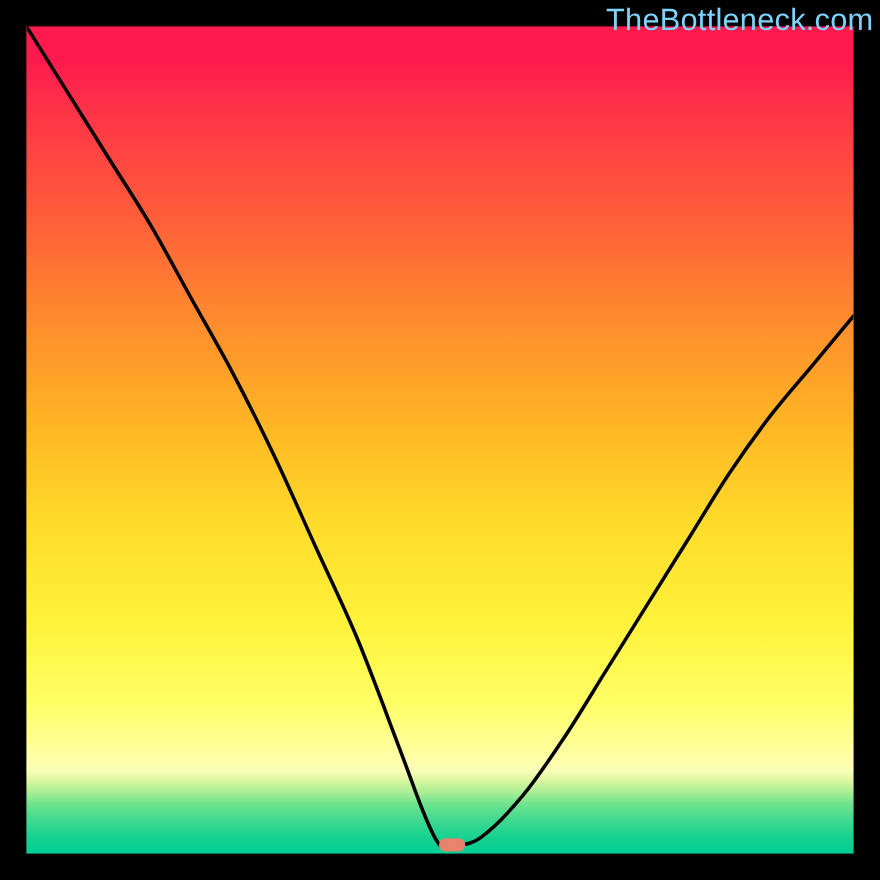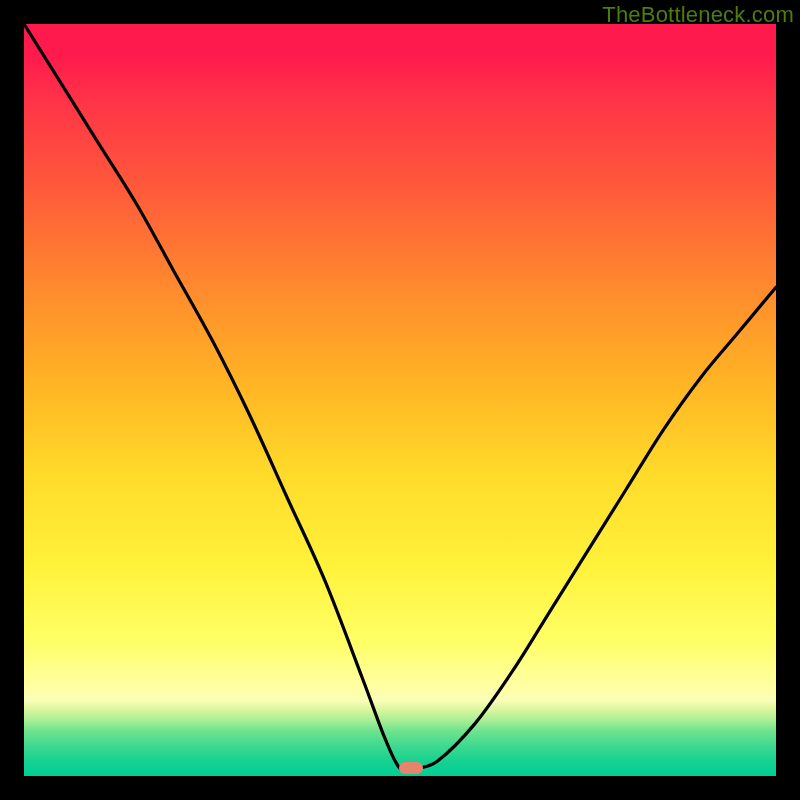--- a/index.html
+++ b/index.html
@@ -42,22 +42,22 @@
       #6fe38e 94%,
       #3fd98f 96%,
       #17d292 98%,
       #00cd94 100%
     );
   }
   .watermark {
     position: absolute;
     top: 2px;
     right: 6px;
-    color: #4d7c0f;
-    font-size: 22px;
+    color: #7dd3fc;
+    font-size: 28px;
     font-weight: 500;
     letter-spacing: 0.2px;
     user-select: none;
   }
   svg.curve {
     position: absolute;
     left: 0;
     top: 0;
     width: 752px;
     height: 752px;

